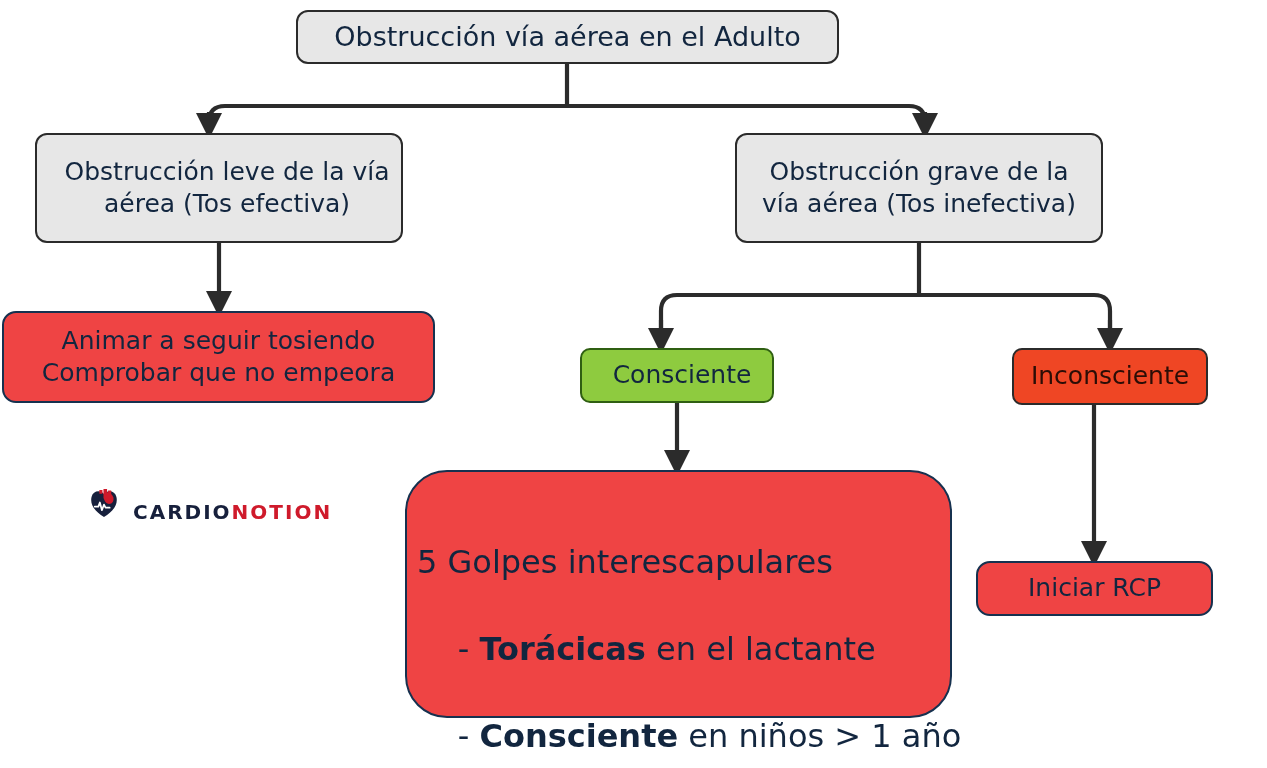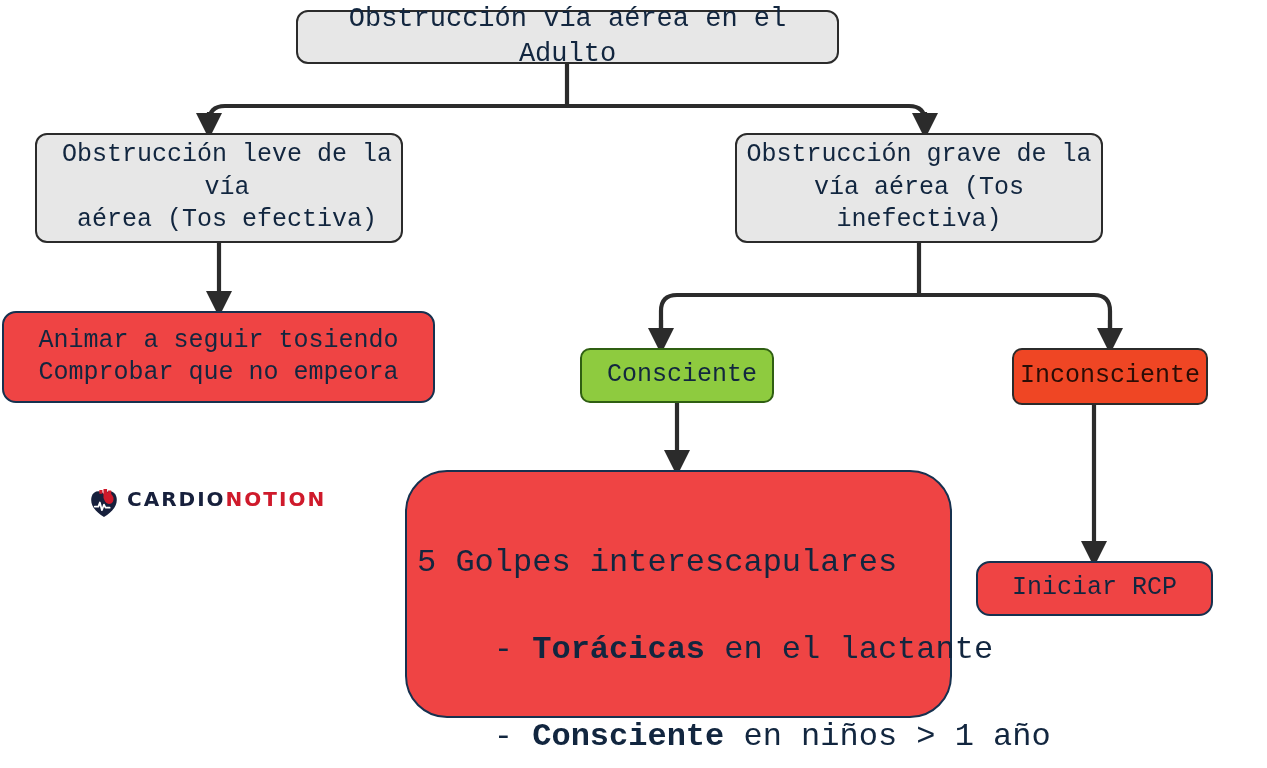--- a/index.html
+++ b/index.html
@@ -18,21 +18,20 @@
   .node {
     position: absolute;
     box-sizing: border-box;
     display: flex;
     align-items: center;
     justify-content: center;
     text-align: center;
     color: #12263f;
     line-height: 1.3;
     white-space: pre-line;
-    font-family: Liberation Mono, monospace;
   }
   .node-gray {
     background: #e7e7e7;
     border: 2.5px solid #2b2b2b;
     border-radius: 12px;
   }
   .node-blue {
     background: #ef4444;
     border: 2.5px solid #16314f;
     border-radius: 14px;
@@ -77,22 +76,22 @@
     left: 0; top: 0;
     width: 1267px; height: 768px;
     pointer-events: none;
   }
 
   
   #logo {
     position: absolute;
     left: 88px; top: 487px;
     display: flex;
-    align-items: flex-start;
-    gap: 6px;
+    align-items: flex-end;
+    gap: 12px;
   }
   #logo .wordmark {
     font-family: "DejaVu Sans", "Liberation Sans", sans-serif;
     font-size: 20px;
     font-weight: 700;
     letter-spacing: 2.0px;
   }
   #logo .wm-cardio { color: #17203c; }
   #logo .wm-notion { color: #cf1a2b; }
 </style>

